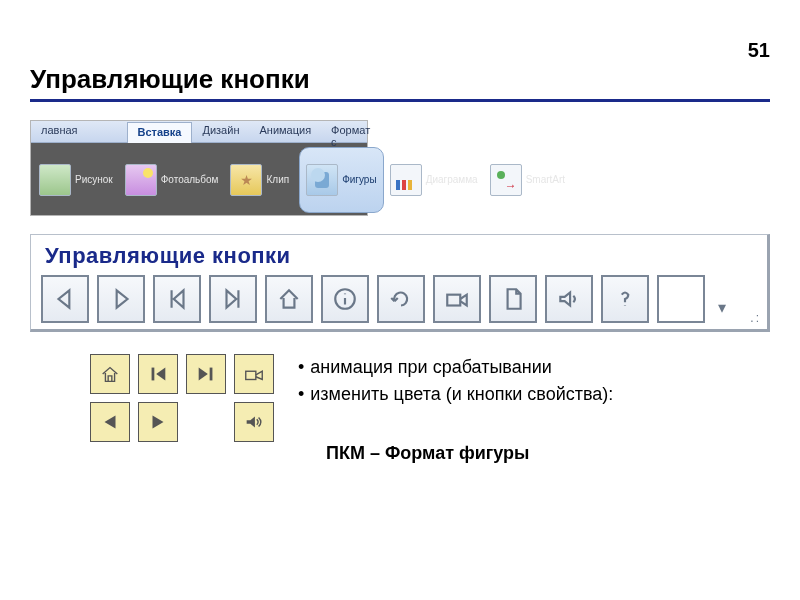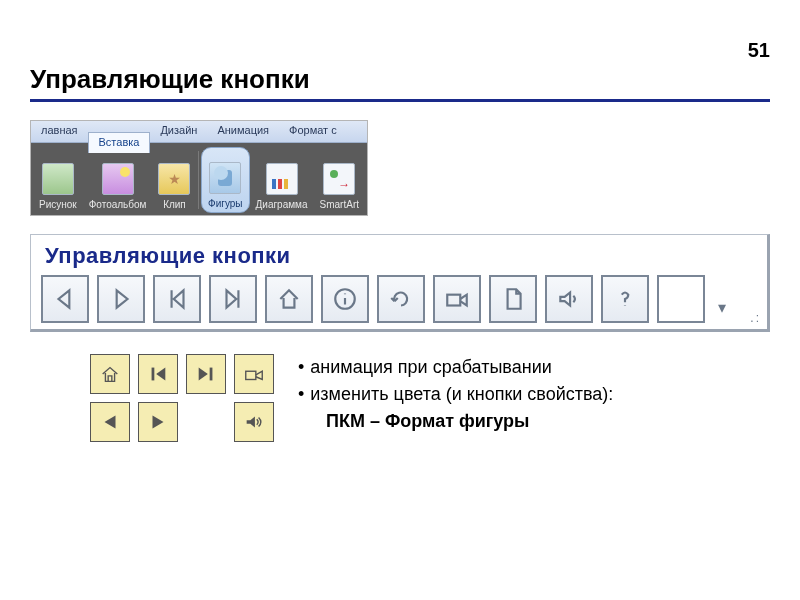--- a/index.html
+++ b/index.html
@@ -45,34 +45,34 @@
   }
   .tab {
     padding: 3px 10px;
     cursor: default;
   }
   .tab.active {
     background: #f5f9ff;
     border: 1px solid #9db0cc;
     border-bottom: none;
     position: relative;
-    top: 11px;
+    top: 1px;
     color: #15428b;
-    font-weight: 400;
+    font-weight: 700;
+    margin-left: 39px;
   }
   .rband {
     display: flex;
     background: #5b5b5b;
     padding: 4px 2px 2px 2px;
     height: 72px;
     align-items: stretch;
   }
   .rbtn {
     display: flex;
-    flex-direction: column;
     align-items: center;
     justify-content: flex-end;
     padding: 2px 6px 3px 6px;
     font-size: 10px;
     color: #e6e6e6;
     gap: 4px;
   }
   .rbtn.active {
     background: linear-gradient(#d8e6f7, #bcd3ef);
     border: 1px solid #8aa7cc;
@@ -180,21 +180,21 @@
   }
   .ybtn svg { width: 22px; height: 22px; stroke: #555; fill: #555; stroke-width: 0; }
   .notes {
     font-size: 18px;
     line-height: 1.5;
     color: #000;
   }
   .notes .bullet { display:flex; gap:6px; }
   .notes .b { color:#000; }
   .notes .indent { padding-left: 28px; }
-  .bold { font-weight: bold; }
+  .bold { font-weight: bold; margin-top: 32px; }
 </style>
 </head>
 <body>
 
 <div class="page-num">51</div>
 <div class="title">Управляющие кнопки</div>
 
 <div class="ribbon-wrap">
   <div class="tabs-row">
     <div class="tab">лавная</div>

